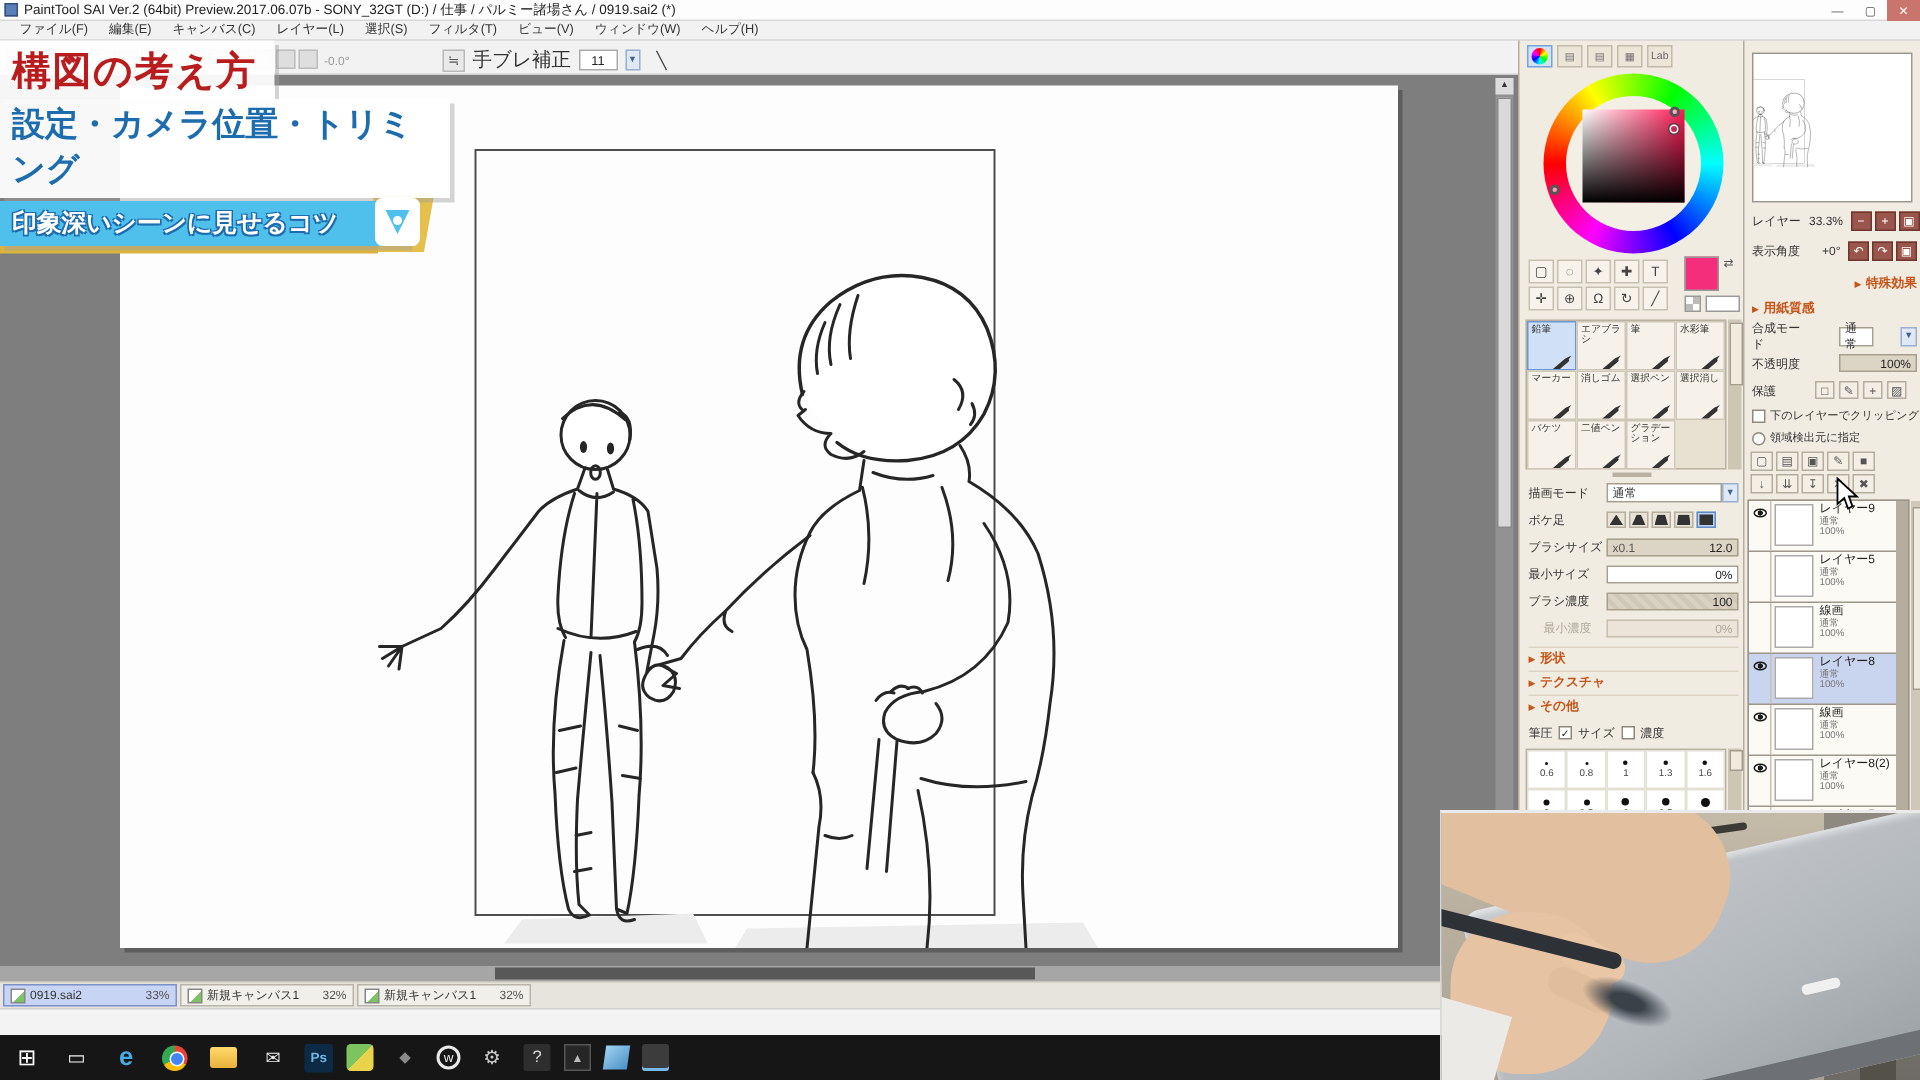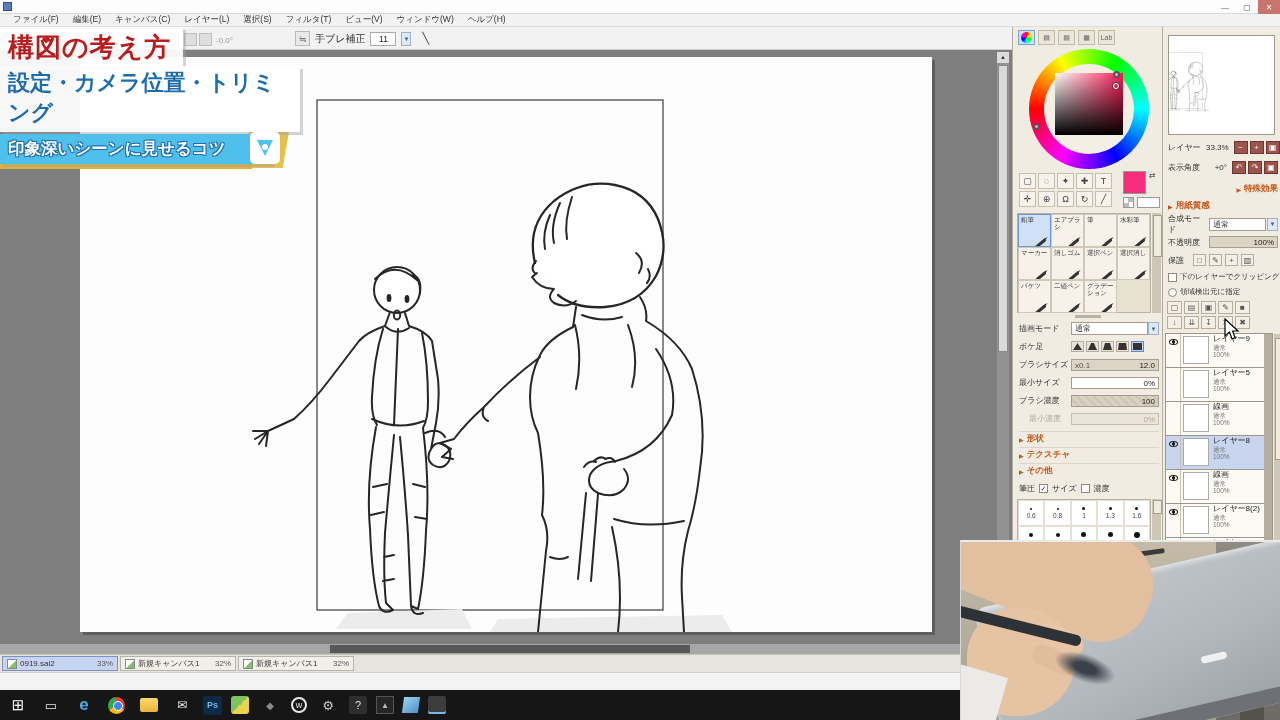--- a/index.html
+++ b/index.html
@@ -15,21 +15,21 @@
   .win-btn.close{background:#c9756d;color:#fff;}
   .menubar{left:0;top:14px;width:1280px;height:13px;background:#f2f2f2;border-bottom:1px solid #ddd;display:flex;align-items:center;padding-left:6px;}
   .menubar>div{display:flex;}
   .mi{font-size:8.5px;color:#333;padding:0 7px;}
   .toolbar{left:0;top:27px;width:1012px;height:23px;background:#f2f2f2;border-bottom:1px solid #cfcfcf;}
   .ghost-swatches{left:4px;top:33px;display:flex;gap:2px;}
   .gsw{width:13px;height:13px;background:#dedede;border:1px solid #bdbdbd;}
   .ghost-angle{left:216px;top:36px;font-size:8px;color:#9a9a9a;}
   .tb-right{left:295px;top:31px;display:flex;align-items:center;gap:5px;}
   .tb-btn{width:15px;height:15px;border:1px solid #b9b9b9;background:#e9e9e9;font-size:9px;color:#555;display:flex;align-items:center;justify-content:center;}
-  .tb-label{font-size:10px;color:#333;}
+  .tb-label{font-size:13px;color:#333;}
   .tb-val{width:26px;height:14px;background:#fff;border:1px solid #aaa;font-size:8.5px;color:#222;display:flex;align-items:center;justify-content:center;}
   .tb-spin{width:10px;height:14px;background:#dfe8f5;border:1px solid #9ab0cf;font-size:6px;color:#44618e;display:flex;align-items:center;justify-content:center;}
   .tb-line{font-size:11px;color:#444;margin-left:6px;}
 
   
   .viewport{left:0;top:50px;width:1012px;height:594px;background:#7e7e7e;overflow:hidden;}
   .sheet{left:80px;top:7px;width:852px;height:575px;background:#fdfdfd;box-shadow:3px 3px 0 rgba(0,0,0,.25);}
   .sheet svg{display:block;width:100%;height:100%;}
   .vscroll{left:997px;top:2px;width:12px;height:588px;background:#929292;}
   .vs-arrow{left:0;top:0;width:12px;height:11px;background:#dcdcdc;color:#333;font-size:6px;text-align:center;line-height:11px;}
@@ -134,21 +134,21 @@
   .presets-scroll::before{content:"";position:absolute;left:1px;top:1px;width:7px;height:12px;background:#f0ebdf;border:1px solid #a59e8d;}
 
   
   .navbox{left:5px;top:8px;width:107px;height:100px;background:#fff;border:1px solid #9d968a;}
   .navbox svg{width:100%;height:100%;display:block;}
   .nrow{left:5px;width:110px;height:16px;display:flex;align-items:center;font-size:8px;color:#333;gap:2px;}
   .nrow .nl{width:36px;flex:none;}
   .nrow .nv{flex:1;text-align:right;padding-right:3px;}
   .nbtn{width:14px;height:13px;background:#9a564c;color:#fff;border:1px solid #6e352f;font-size:8px;display:flex;align-items:center;justify-content:center;flex:none;}
   .rsect{left:5px;width:110px;height:16px;display:flex;align-items:center;font-size:8.5px;color:#c75418;font-weight:bold;}
-  .rrow{left:5px;width:110px;height:16px;display:flex;align-items:center;font-size:8px;color:#333;gap:1px;}
+  .rrow{left:5px;width:110px;height:16px;display:flex;align-items:center;font-size:8px;color:#333;gap:18px;}
   .protect-btn{width:13px;height:12px;border:1px solid #b5ae9e;background:#f4efe4;font-size:8px;color:#555;display:flex;align-items:center;justify-content:center;}
   .chkrow{left:5px;width:112px;height:14px;display:flex;align-items:center;gap:3px;font-size:7.5px;color:#333;}
   .ltb{left:4px;width:112px;display:flex;gap:2px;}
   .ltb-btn{width:15px;height:13px;border:1px solid #b5ae9e;background:#f4efe4;font-size:8px;color:#555;display:flex;align-items:center;justify-content:center;}
   .layerlist{left:2px;top:285px;width:108px;background:#b5ae9f;border:1px solid #9d968a;}
   .layer-row{width:98px;height:34px;background:#fbfaf5;border-bottom:1px solid #9d968a;display:flex;}
   .layer-row.sel{background:#c9d4ee;}
   .lr-left{width:15px;flex:none;display:flex;flex-direction:column;border-right:1px solid #c9c2b2;}
   .lr-eyebox{height:17px;display:flex;align-items:center;justify-content:center;}
   .eye{width:9px;height:6px;border:1.3px solid #1a1a1a;border-radius:50%;background:radial-gradient(circle,#1a1a1a 1.6px,transparent 1.9px);}
@@ -216,20 +216,21 @@
                M506,436 L498,522 M518,437 L511,524"></path>
       <path d="M462,458 Q470,474 466,494 L458,575 M532,470 Q544,524 538,575 M534,462 Q566,472 604,464 M470,500 q10,4 18,0"></path>
     </g>
   </symbol>
 </svg>
 
 <div id="stage" data-name="screen">
 
   <div class="abs titlebar" data-name="title-bar">
     <span class="app-ico" data-name="app-icon"></span>
+    <span data-name="window-title">PaintTool SAI Ver.2 (64bit) Preview.2017.06.07b - SONY_32GT (D:) / 仕事 / パルミー諸場さん / 0919.sai2 (*)</span>
     <div class="win-btns">
       <span class="win-btn" data-name="minimize-button">—</span>
       <span class="win-btn" data-name="maximize-button">▢</span>
       <span class="win-btn close" data-name="close-button">✕</span>
     </div>
   </div>
 
   <div class="abs menubar" data-name="menu-bar">
     <div>
       <span class="mi" data-name="menu-item">ファイル(F)</span>

